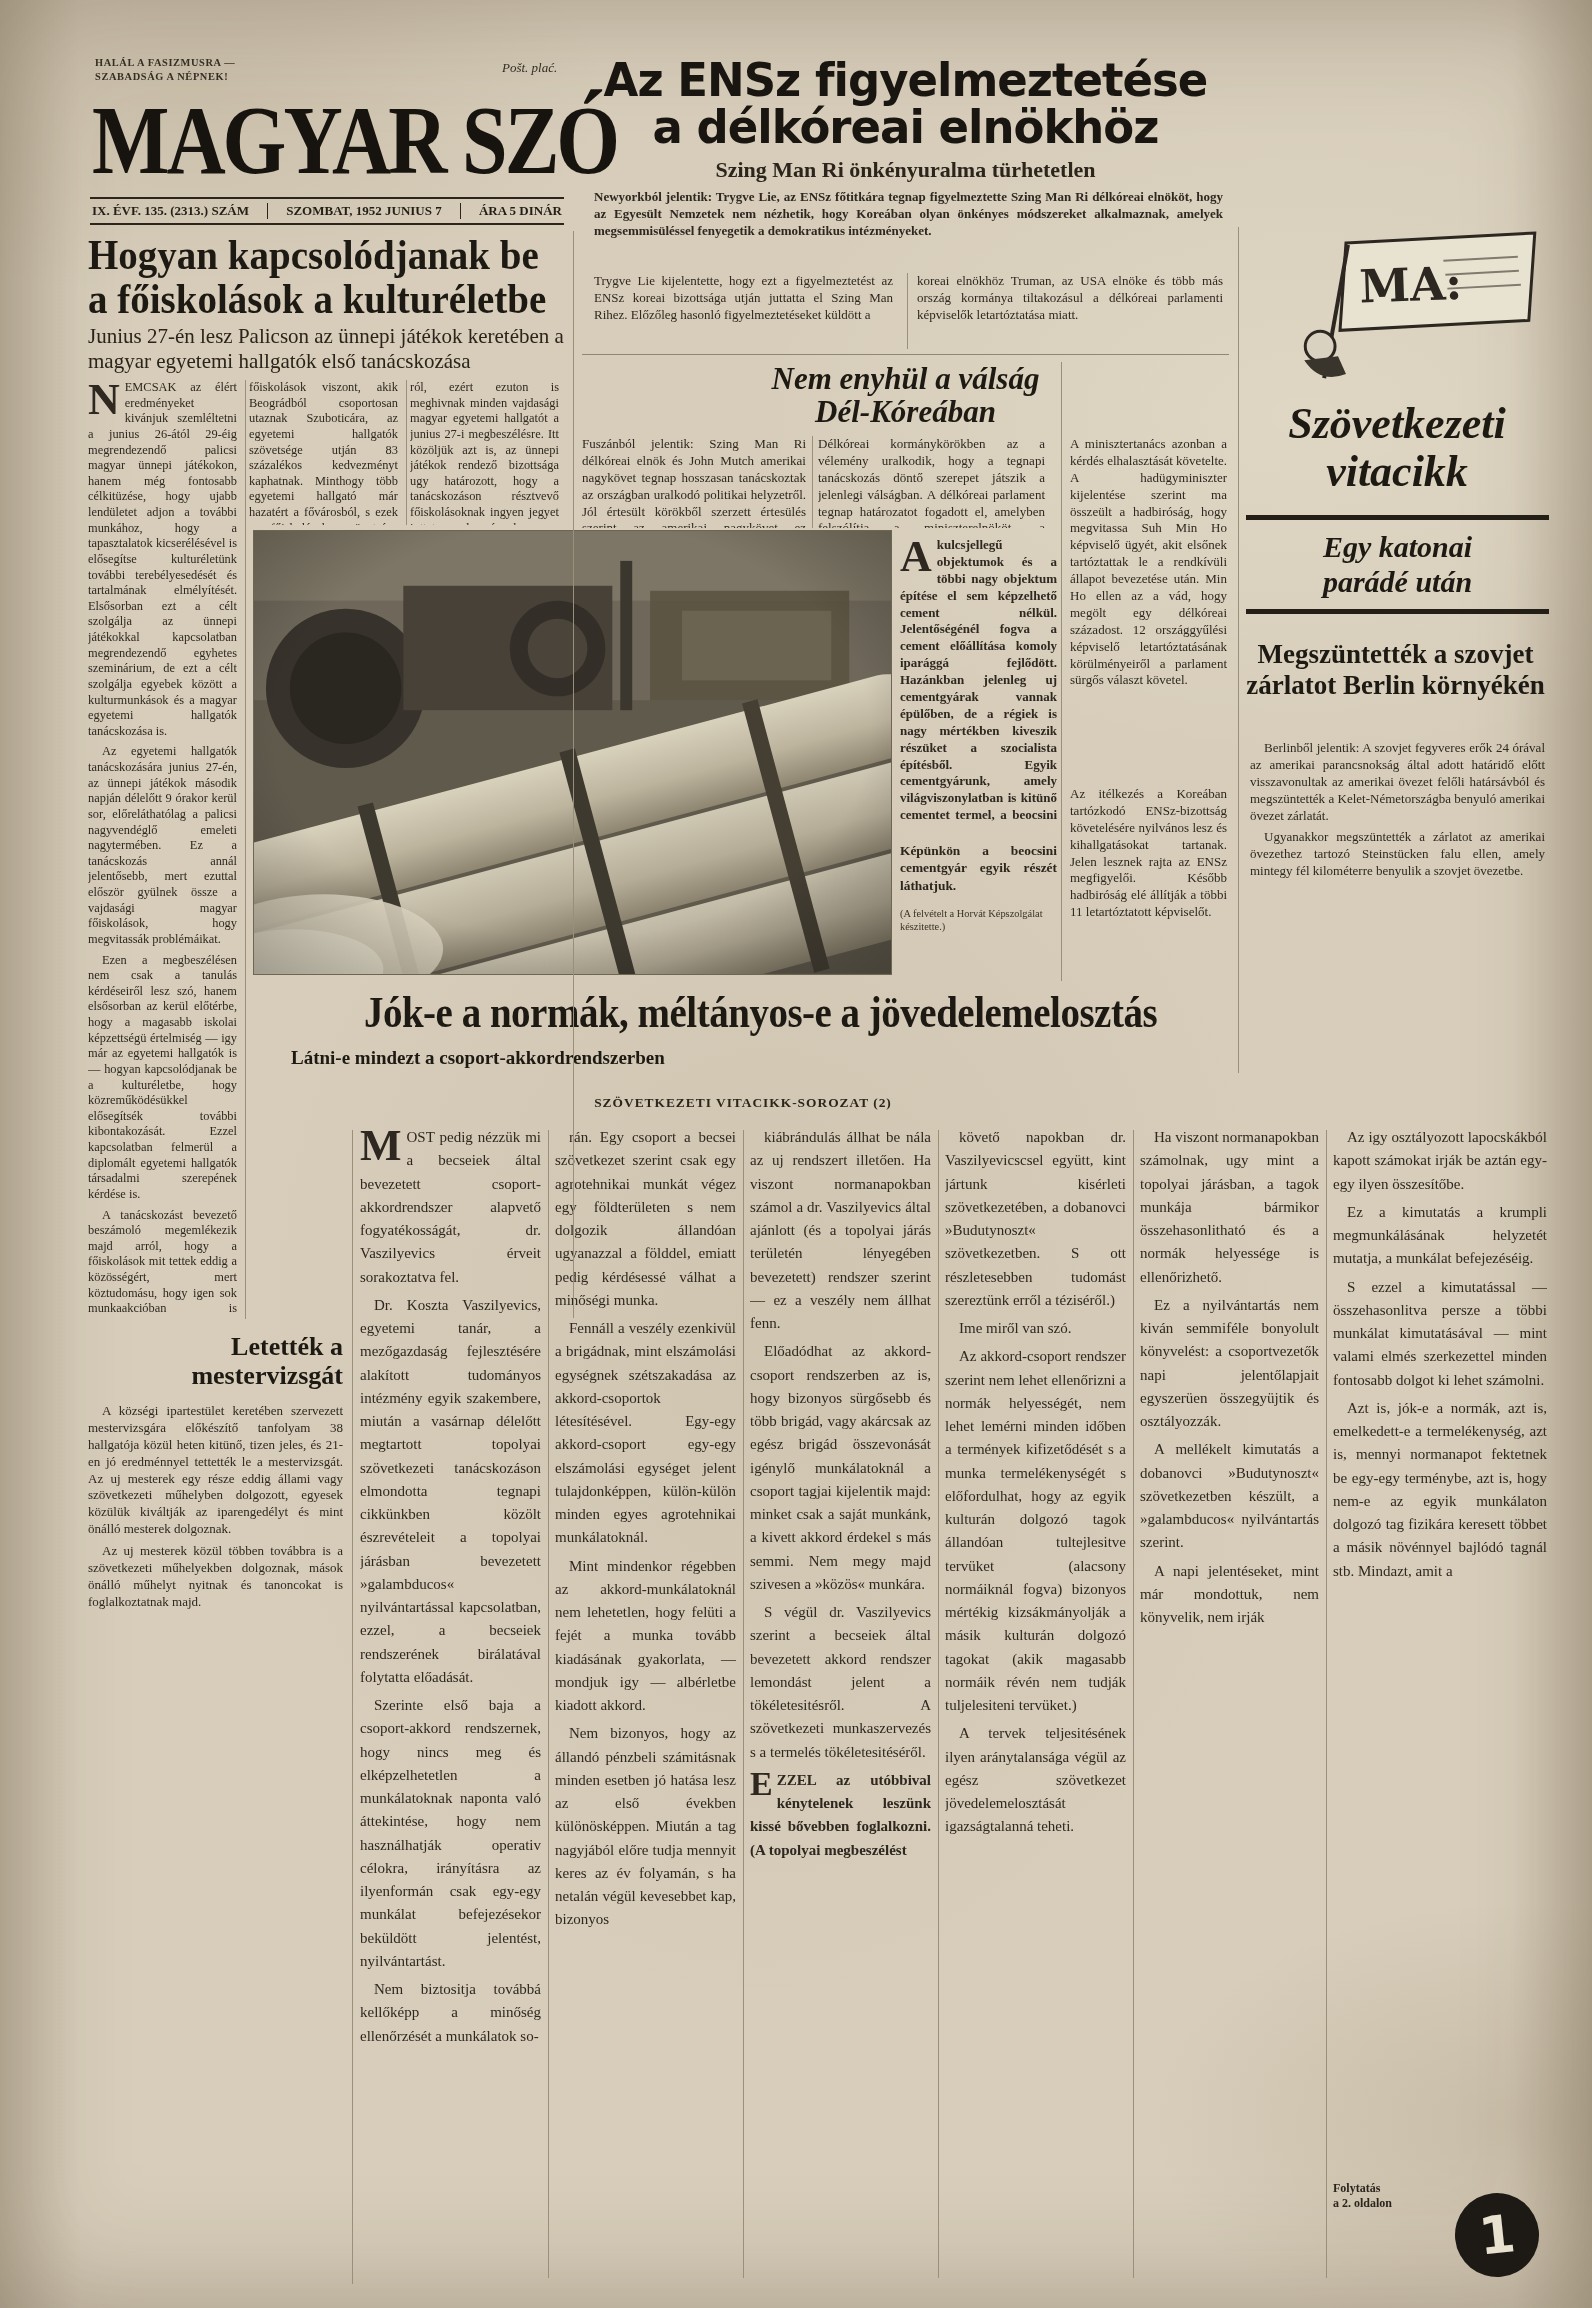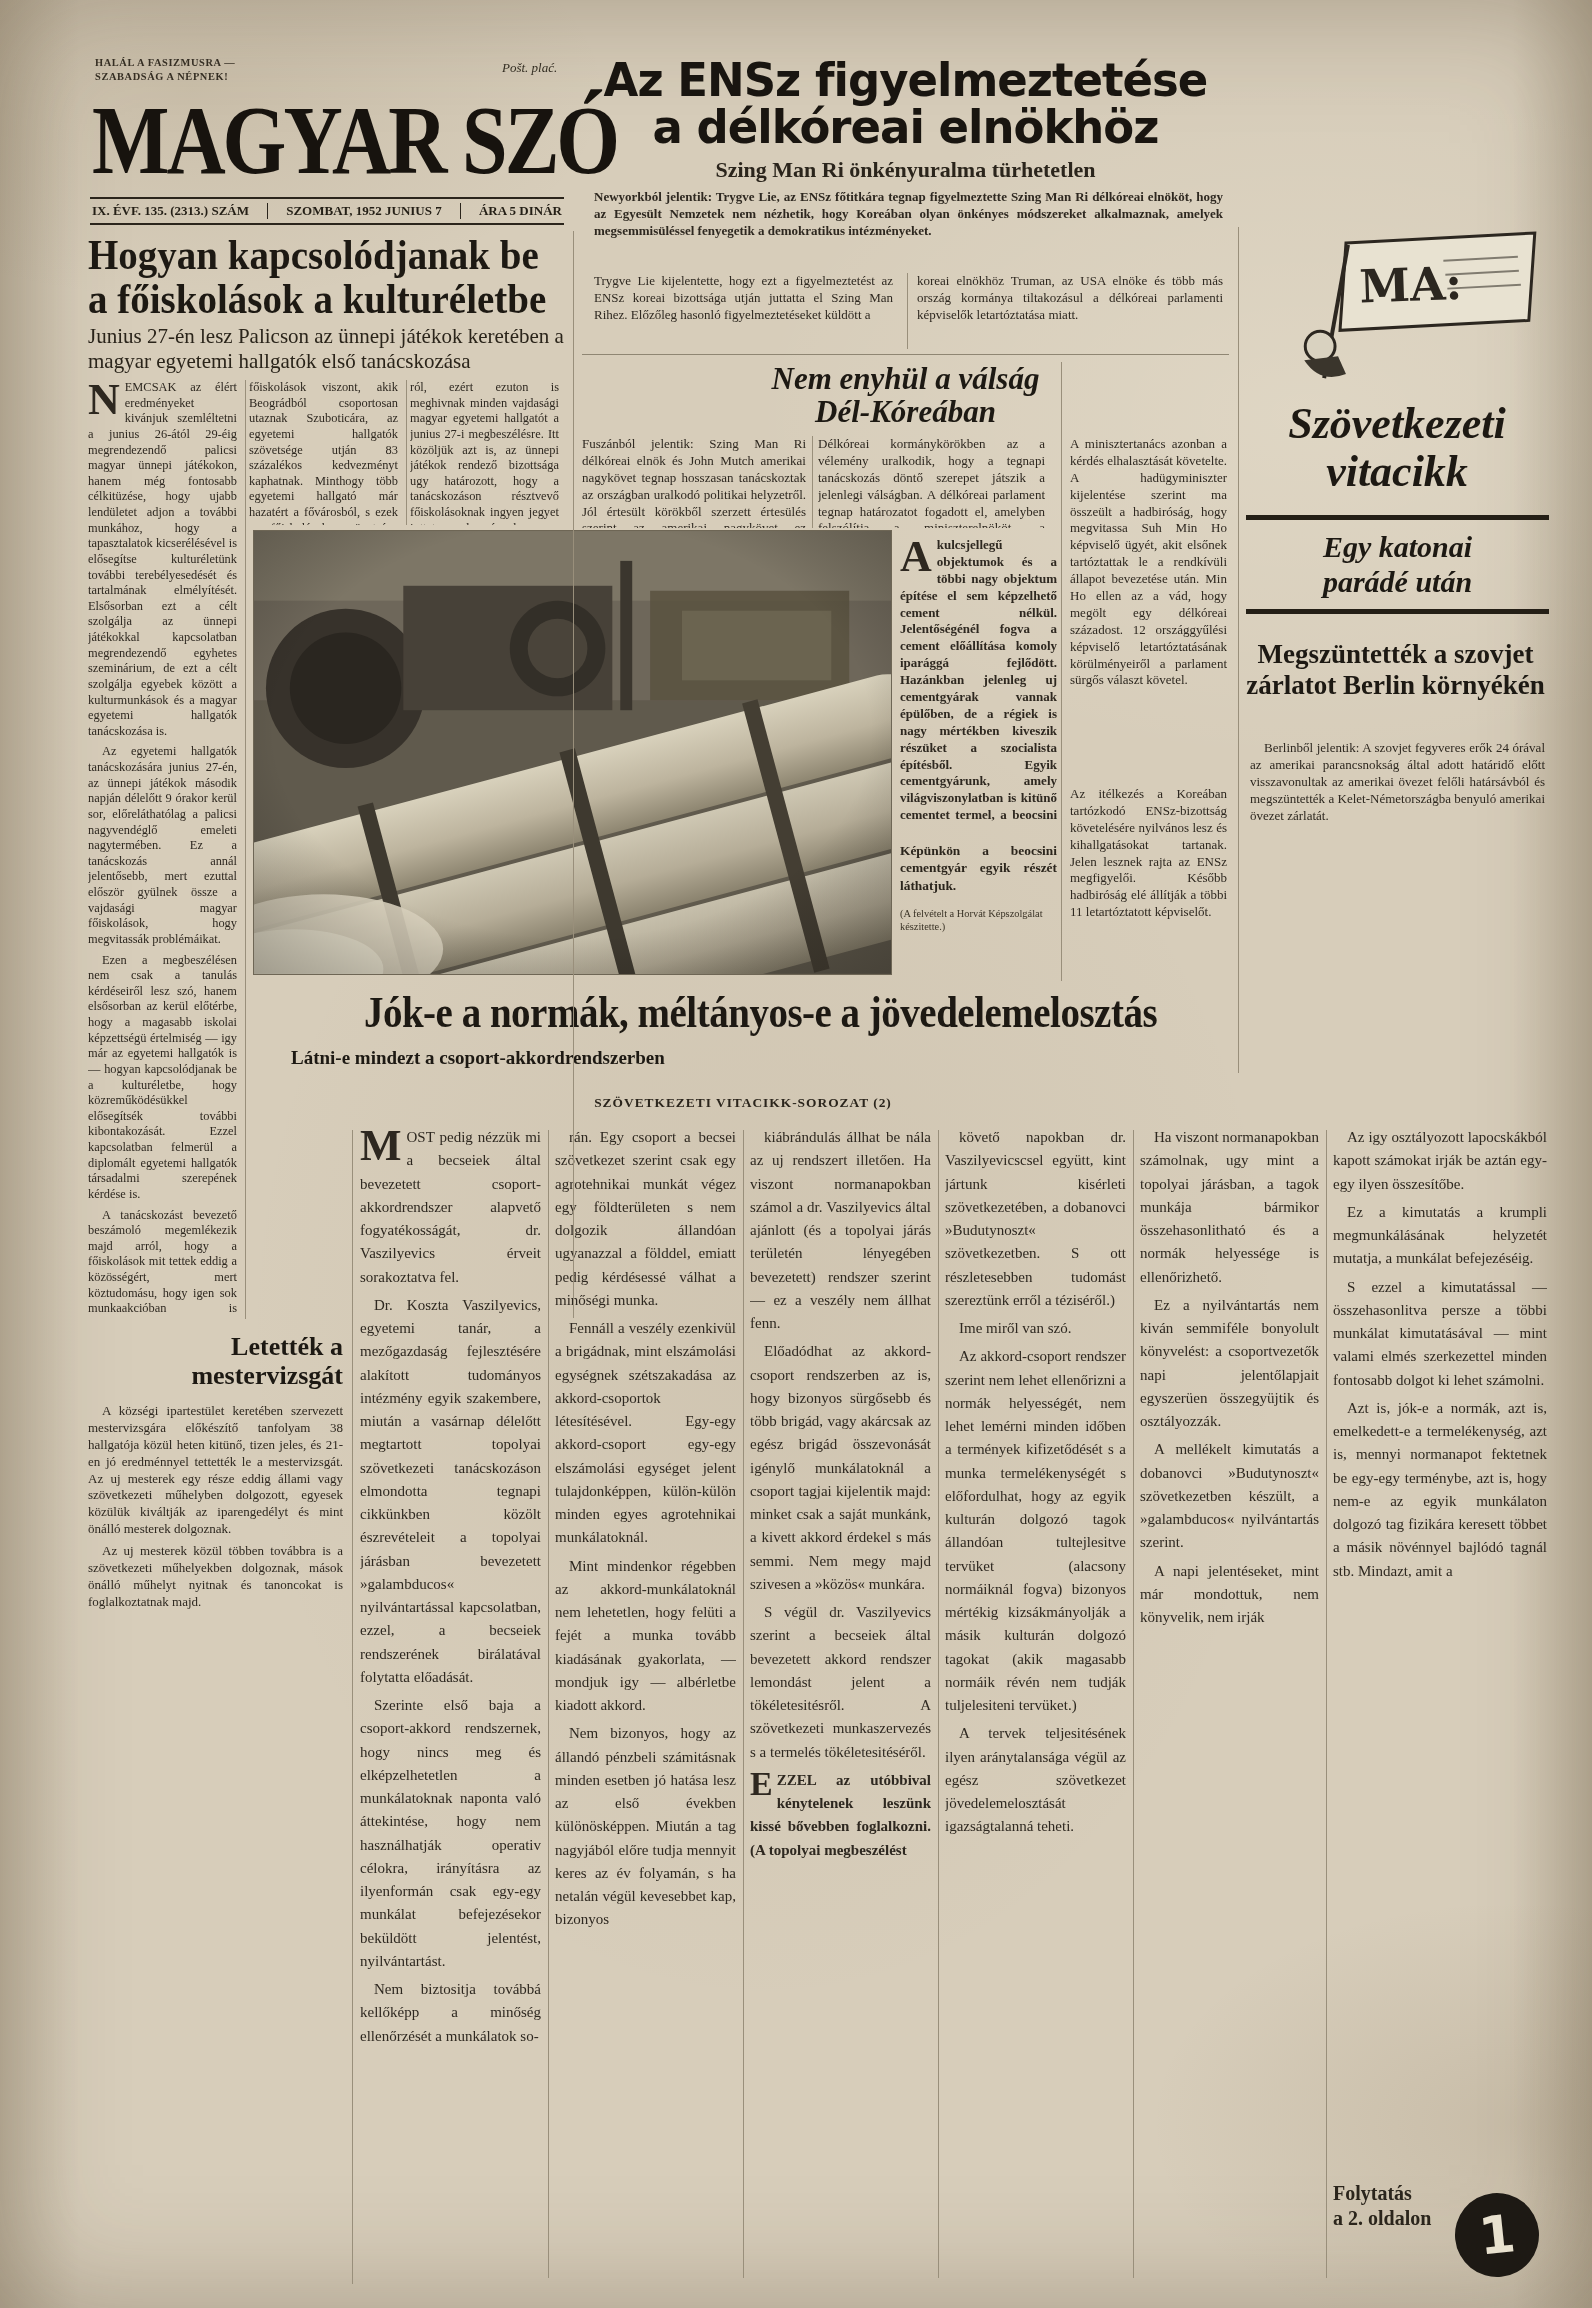--- a/index.html
+++ b/index.html
@@ -58,21 +58,21 @@
     border-top:5px solid #241f16;border-bottom:5px solid #241f16;
     text-align:center;font-style:italic;font-weight:bold;font-size:30px;line-height:1.15;
     padding:10px 4px;color:#1d1913;
   }
   .hl-normak{font-size:39px;white-space:nowrap;text-align:center;transform:scaleY(1.12);transform-origin:top center;letter-spacing:-0.5px;}
   .sub-normak{font-size:19px;font-weight:bold;text-align:left;}
   .kicker{font-size:13.4px;font-weight:bold;letter-spacing:1px;text-align:center;}
   .hl-mester{font-size:26px;line-height:1.1;text-align:right;}
   .caption-bold{font-weight:bold;font-size:13.4px;line-height:1.3;text-align:justify;}
   .credit{font-size:10.4px;line-height:1.25;text-align:left;color:#3a3326;}
-  .folytatas{font-size:20px;font-weight:bold;line-height:1.25;}
+  .folytatas{font-size:12px;font-weight:bold;line-height:1.25;}
   .pagecircle{
     width:84px;height:84px;border-radius:50%;background:#1d1914;
     color:#e8e1cf;font-weight:bold;font-size:52px;display:flex;align-items:center;justify-content:center;
     font-family:"DejaVu Sans","Liberation Sans",sans-serif;transform:rotate(-6deg);
   }
   figure{margin:0;}
 </style>
 </head>
 <body>
 
@@ -197,20 +197,21 @@
 
   <div class="abs paradebox" style="left:1246px;top:515px;width:295px;">
     <div>Egy katonai</div>
     <div>parádé után</div>
   </div>
 
   <div class="abs serifhead hl-megsz" style="left:1246px;top:639px;width:299px;">Megszüntették a szovjet zárlatot Berlin környékén</div>
   <div class="col sz13" style="left:1250px;top:740px;width:295px;height:330px;">
     <div>
         <p>Berlinből jelentik: A szovjet fegyveres erők 24 órával az amerikai parancsnokság által adott határidő előtt visszavonultak az amerikai övezet felőli határsávból és megszüntették a Kelet-Németországba benyuló amerikai övezet zárlatát.</p>
+        <p>Ugyanakkor megszüntették a zárlatot az amerikai övezethez tartozó Steinstücken falu ellen, amely mintegy fél kilométerre benyulik a szovjet övezetbe.</p>
       </div>
   </div>
 
   <div class="abs serifhead hl-normak" style="left:291px;top:987px;width:939px;">Jók-e a normák, méltányos-e a jövedelemelosztás</div>
   <div class="abs serifhead sub-normak" style="left:291px;top:1047px;width:939px;">Látni-e mindezt a csoport-akkordrendszerben</div>
   <div class="abs kicker" style="left:360px;top:1095px;width:766px;">SZÖVETKEZETI VITACIKK-SOROZAT (2)</div>
 
   <div class="col sz15" style="left:360px;top:1126px;width:181px;height:1152px;">
     <p class="plead">
       <span class="dropcap">M</span><span>OST pedig nézzük mi a becseiek által bevezetett csoport-akkordrendszer alapvető fogyatékosságát, dr. Vaszilyevics érveit sorakoztatva fel.</span>

